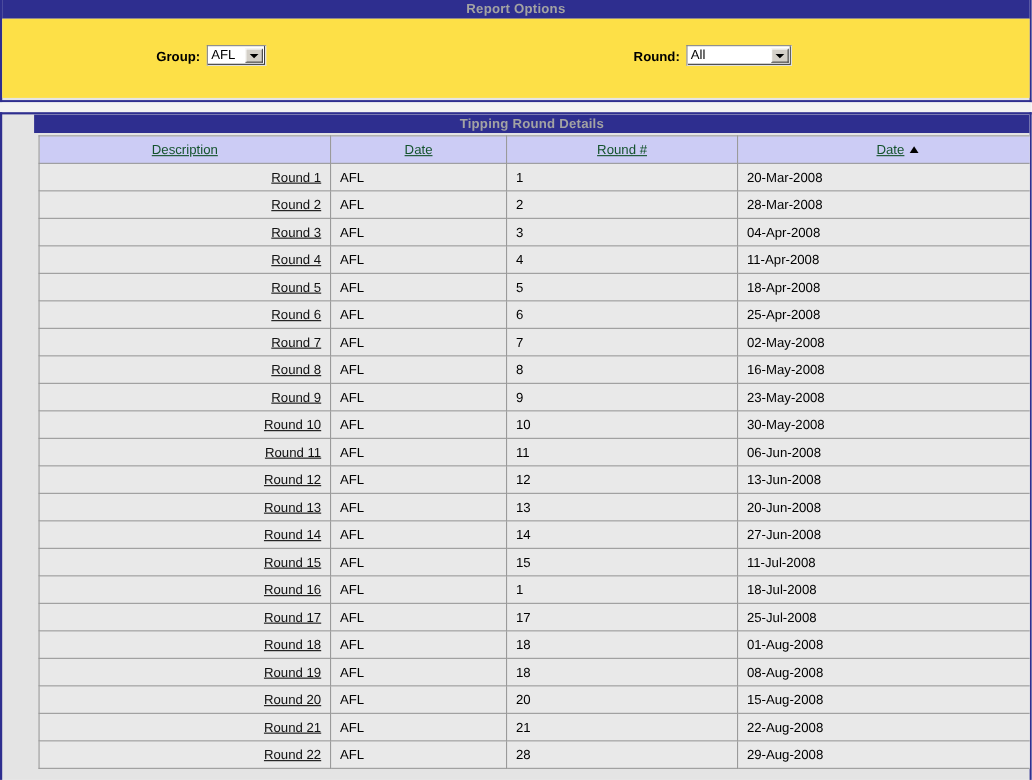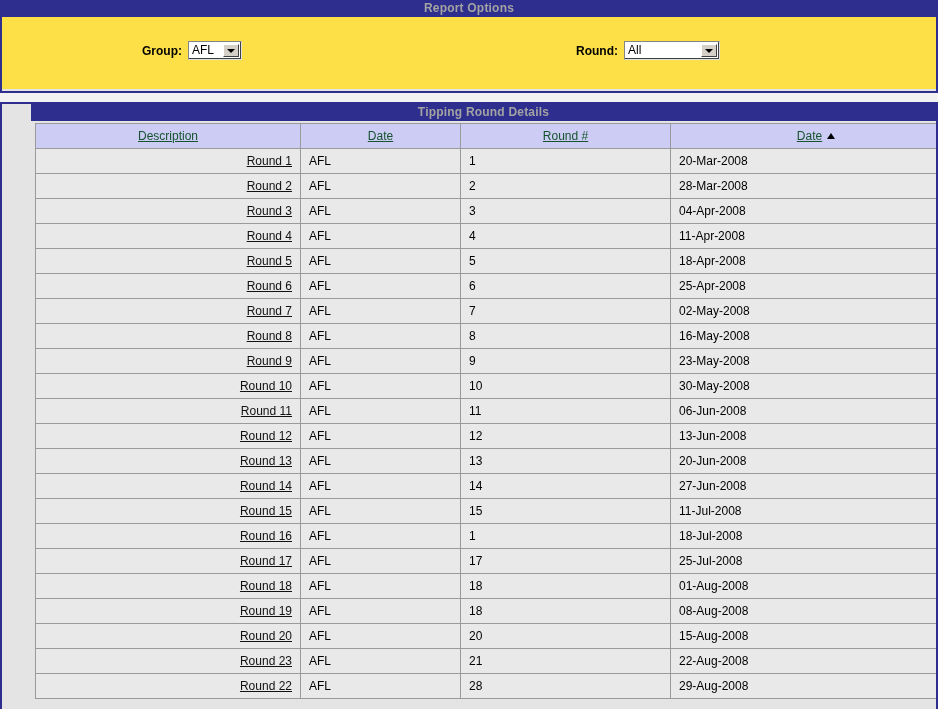--- a/index.html
+++ b/index.html
@@ -366,21 +366,21 @@
             <td class="cell-round">18</td>
             <td class="cell-date">08-Aug-2008</td>
           </tr>
           <tr>
             <td class="cell-desc"><span class="row-link">Round 20</span></td>
             <td class="cell-group">AFL</td>
             <td class="cell-round">20</td>
             <td class="cell-date">15-Aug-2008</td>
           </tr>
           <tr>
-            <td class="cell-desc"><span class="row-link">Round 23</span></td>
+            <td class="cell-desc"><span class="row-link">Round 21</span></td>
             <td class="cell-group">AFL</td>
             <td class="cell-round">21</td>
             <td class="cell-date">22-Aug-2008</td>
           </tr>
           <tr>
             <td class="cell-desc"><span class="row-link">Round 22</span></td>
             <td class="cell-group">AFL</td>
             <td class="cell-round">28</td>
             <td class="cell-date">29-Aug-2008</td>
           </tr>

